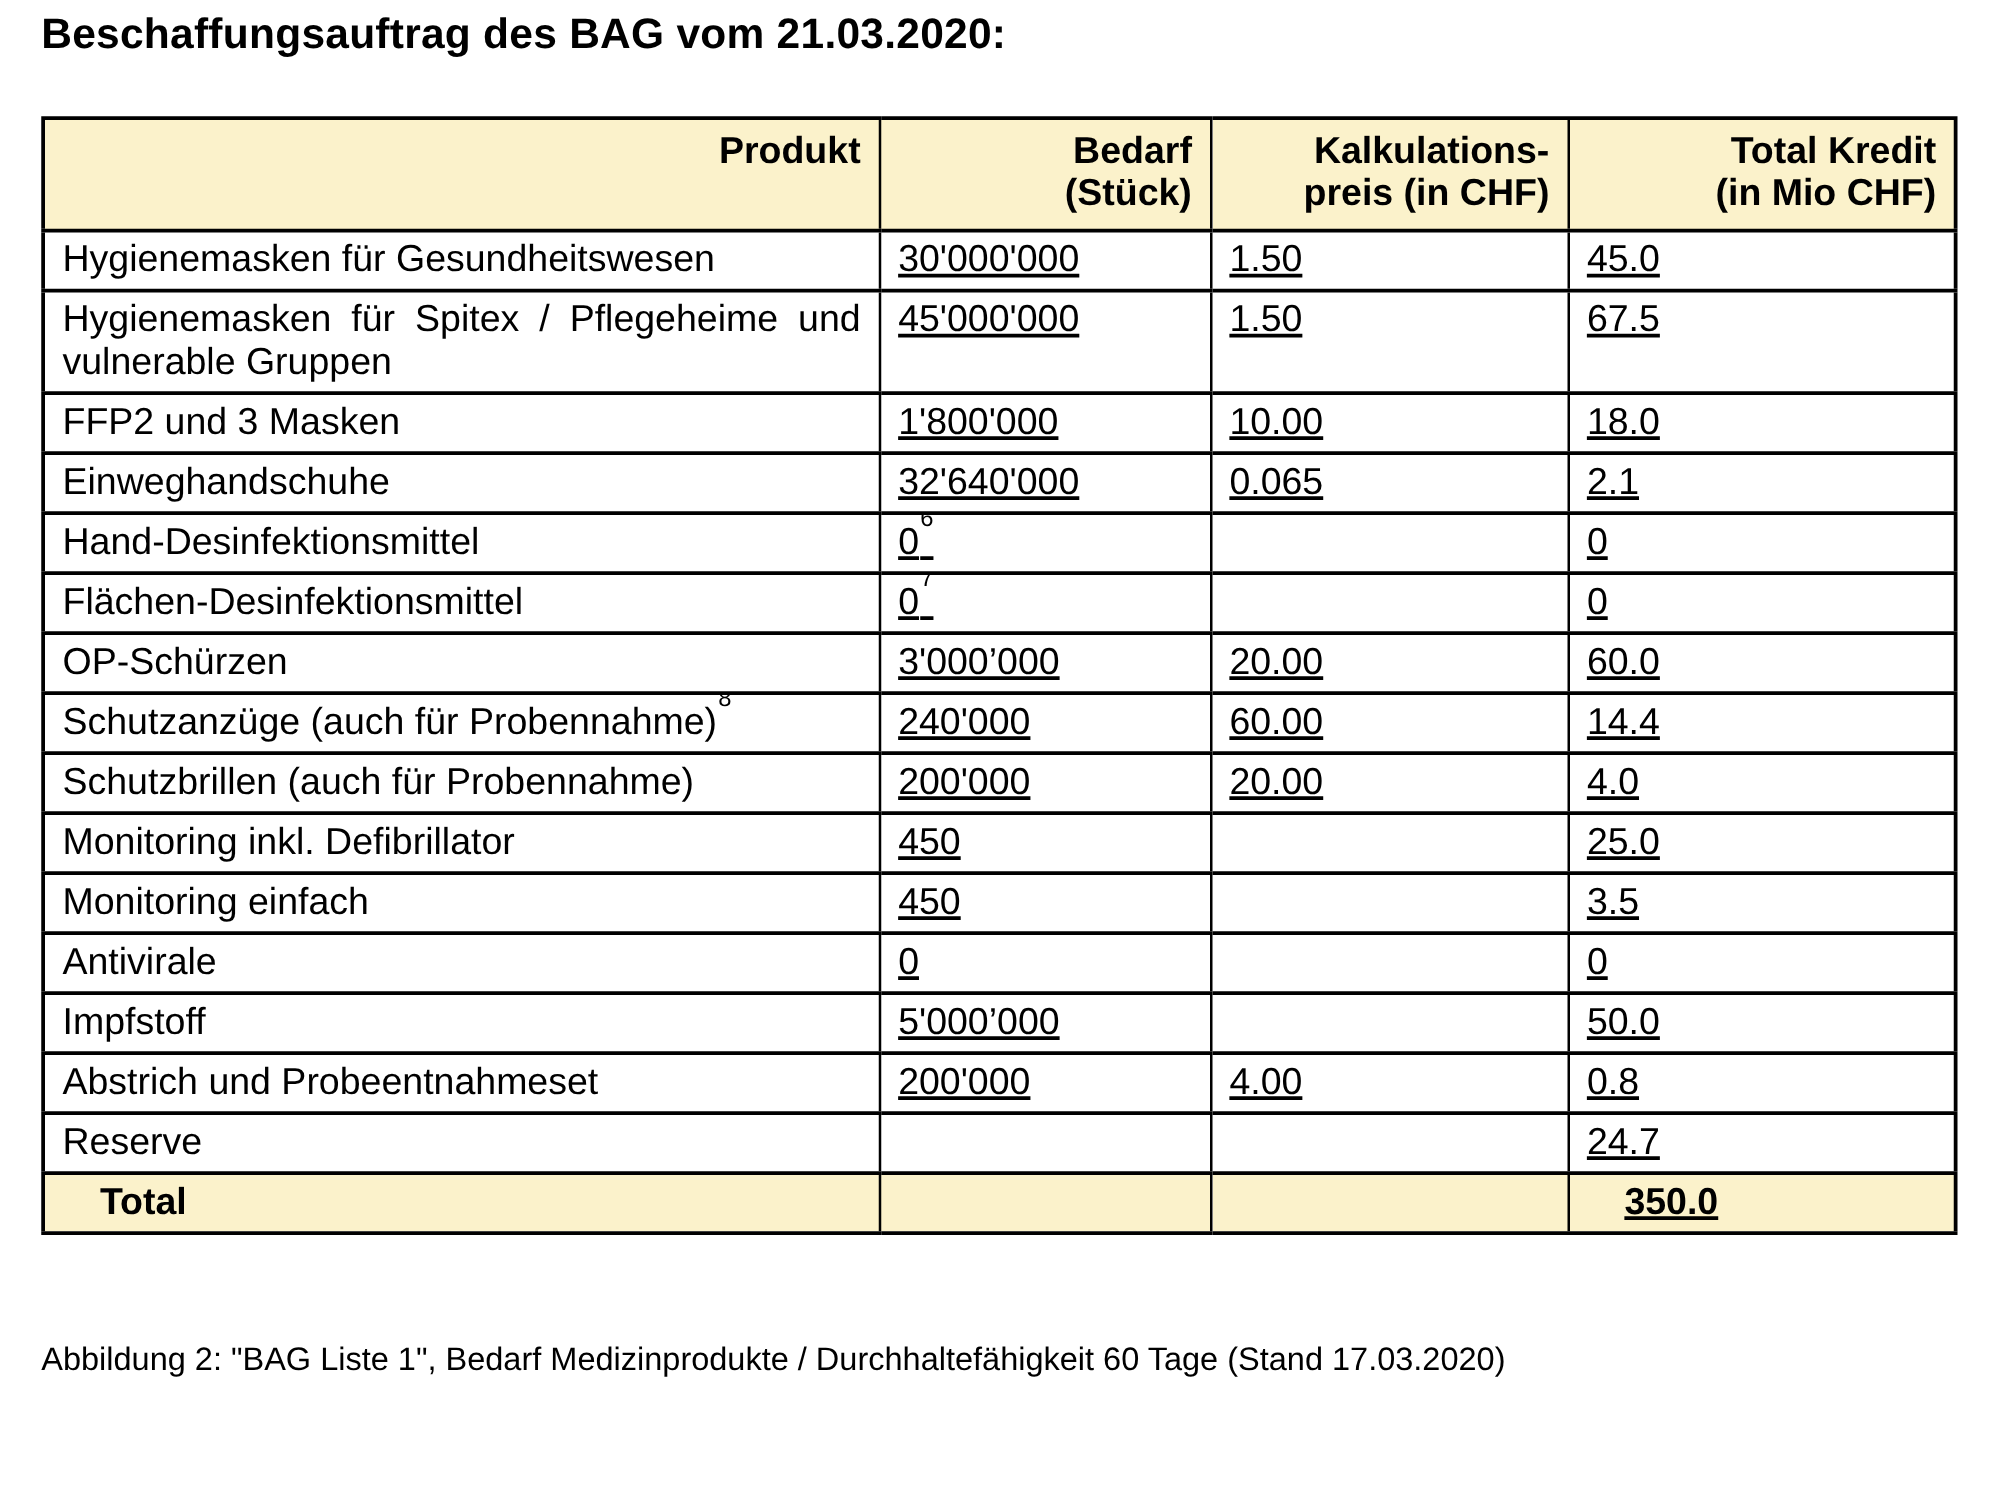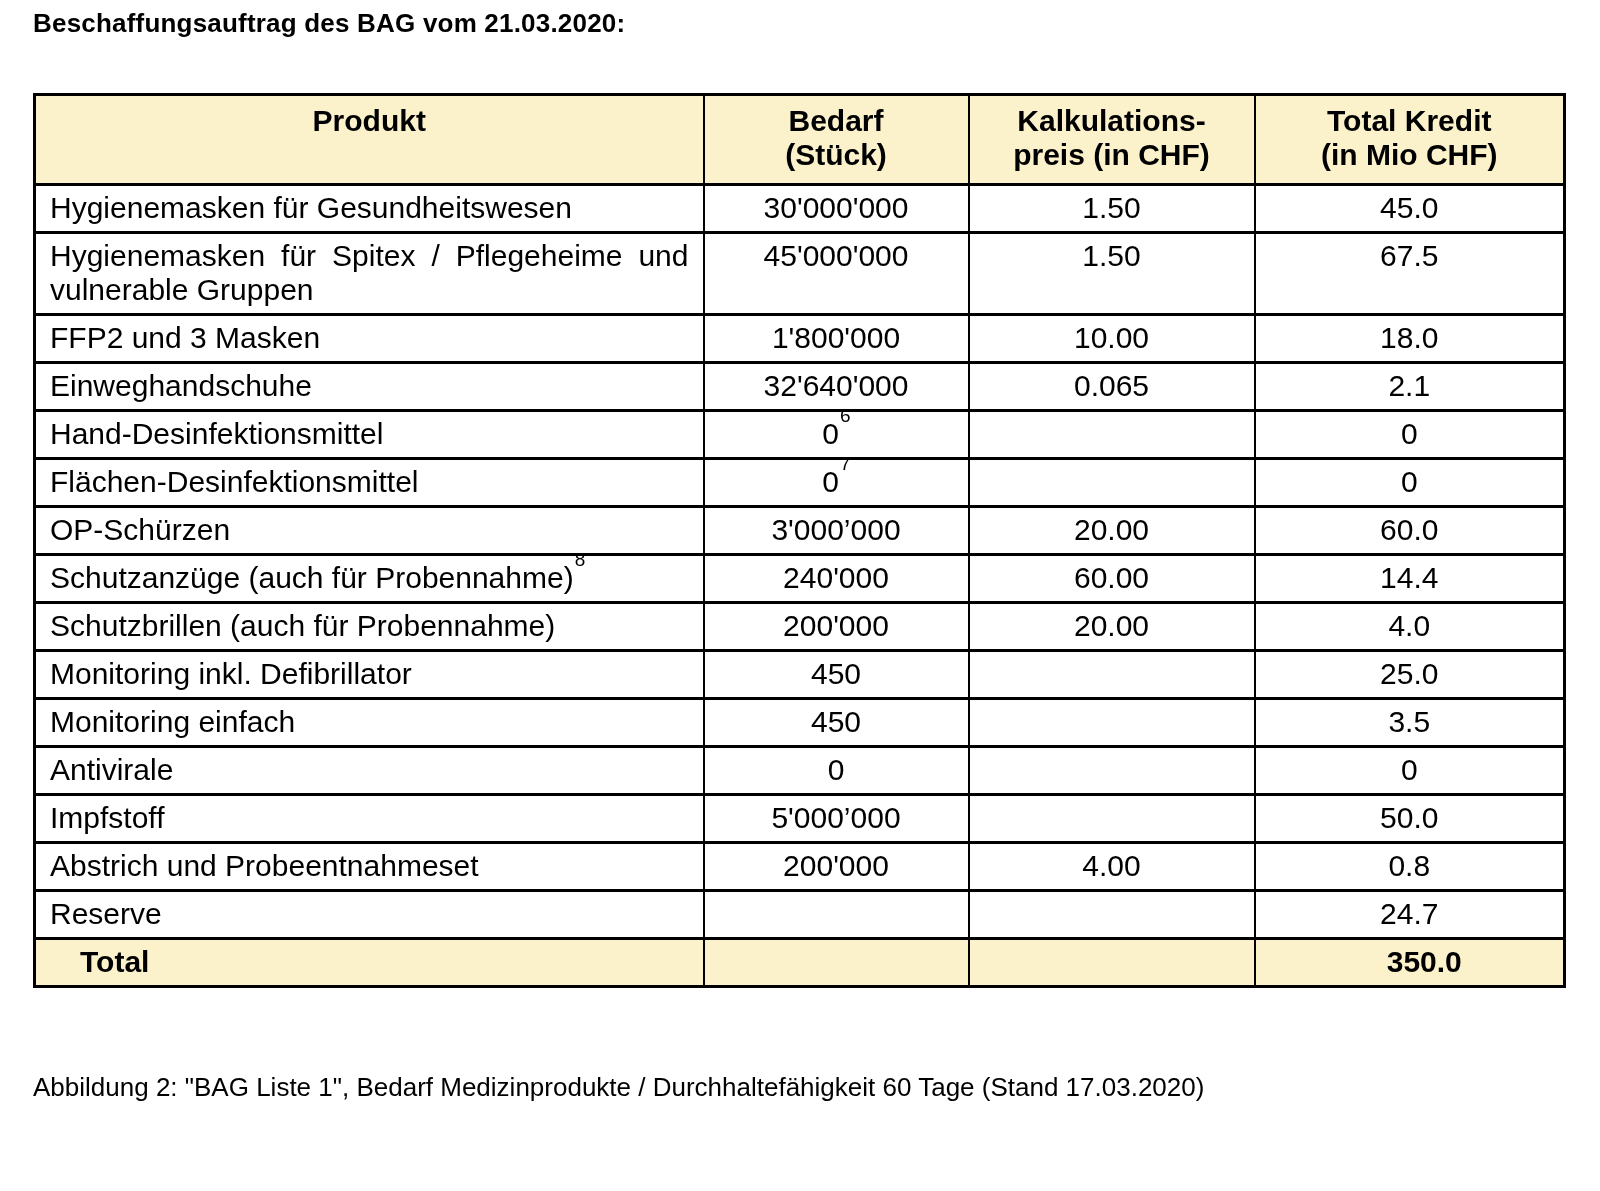--- a/index.html
+++ b/index.html
@@ -6,44 +6,44 @@
   html, body {
     margin: 0; padding: 0;
     width: 1600px; height: 1191px;
     background: #ffffff;
     font-family: "Liberation Sans", "DejaVu Sans", sans-serif;
     color: #000000;
   }
   .page { position: relative; width: 1600px; height: 1191px; }
   .doc-title {
     position: absolute; left: 33px; top: 8px;
-    margin: 0; font-size: 26px; font-weight: bold;
+    margin: 0; font-size: 34px; font-weight: bold;
     letter-spacing: 0.2px; white-space: nowrap;
   }
   table.bag-table {
     position: absolute; left: 33px; top: 93px;
     width: 1530px;
     border-collapse: collapse; table-layout: fixed;
     border: 3px solid #000;
   }
   .bag-table th, .bag-table td {
     border-left: 2px solid #000; border-right: 2px solid #000;
     border-top: 3px solid #000; border-bottom: 3px solid #000;
     vertical-align: top;
     font-size: 30px; line-height: 34px;
     padding: 5px 14px 6px 14px;
     overflow: hidden;
   }
   .bag-table th {
     background: #FBF2CB;
-    text-align: center; font-weight: bold;
+    text-align: right; font-weight: bold;
     padding: 8px 14px 11px 14px;
   }
   .cell-prod { text-align: justify; margin-top: 28px; }
-  .num { text-align: center; }
+  .num { text-align: left; text-decoration: underline; }
   .total-row td { background: #FBF2CB; font-weight: bold; padding-left: 44px; }
   sup.fn {
     font-size: 19px; line-height: 0;
     position: relative; top: -11px; left: 1px;
   }
   .caption {
     position: absolute; left: 33px; top: 1072px;
     font-size: 26px; white-space: nowrap;
   }
 </style>

